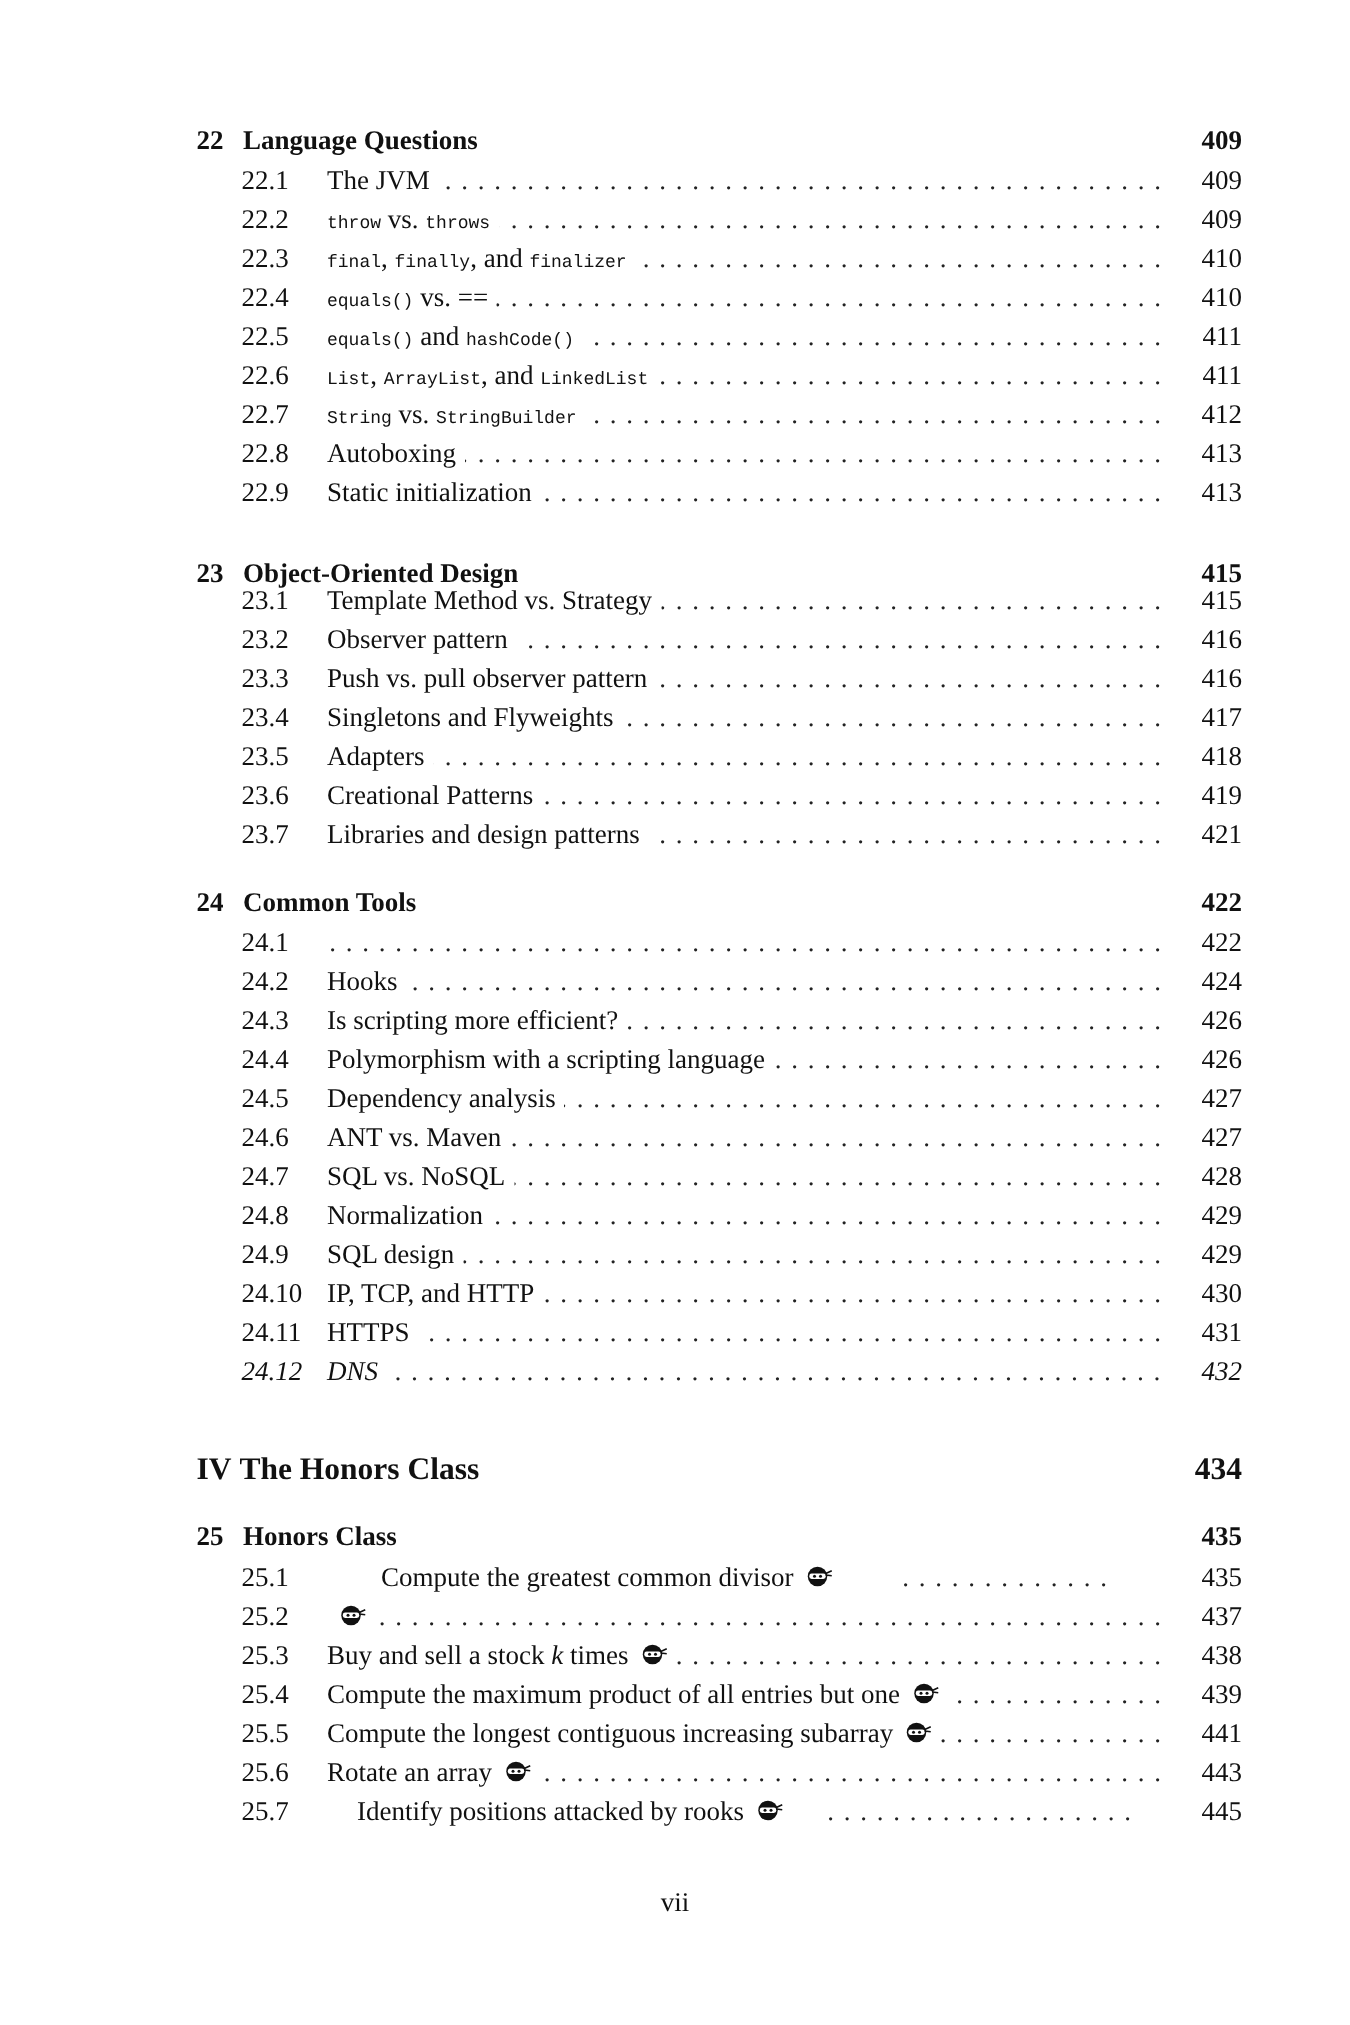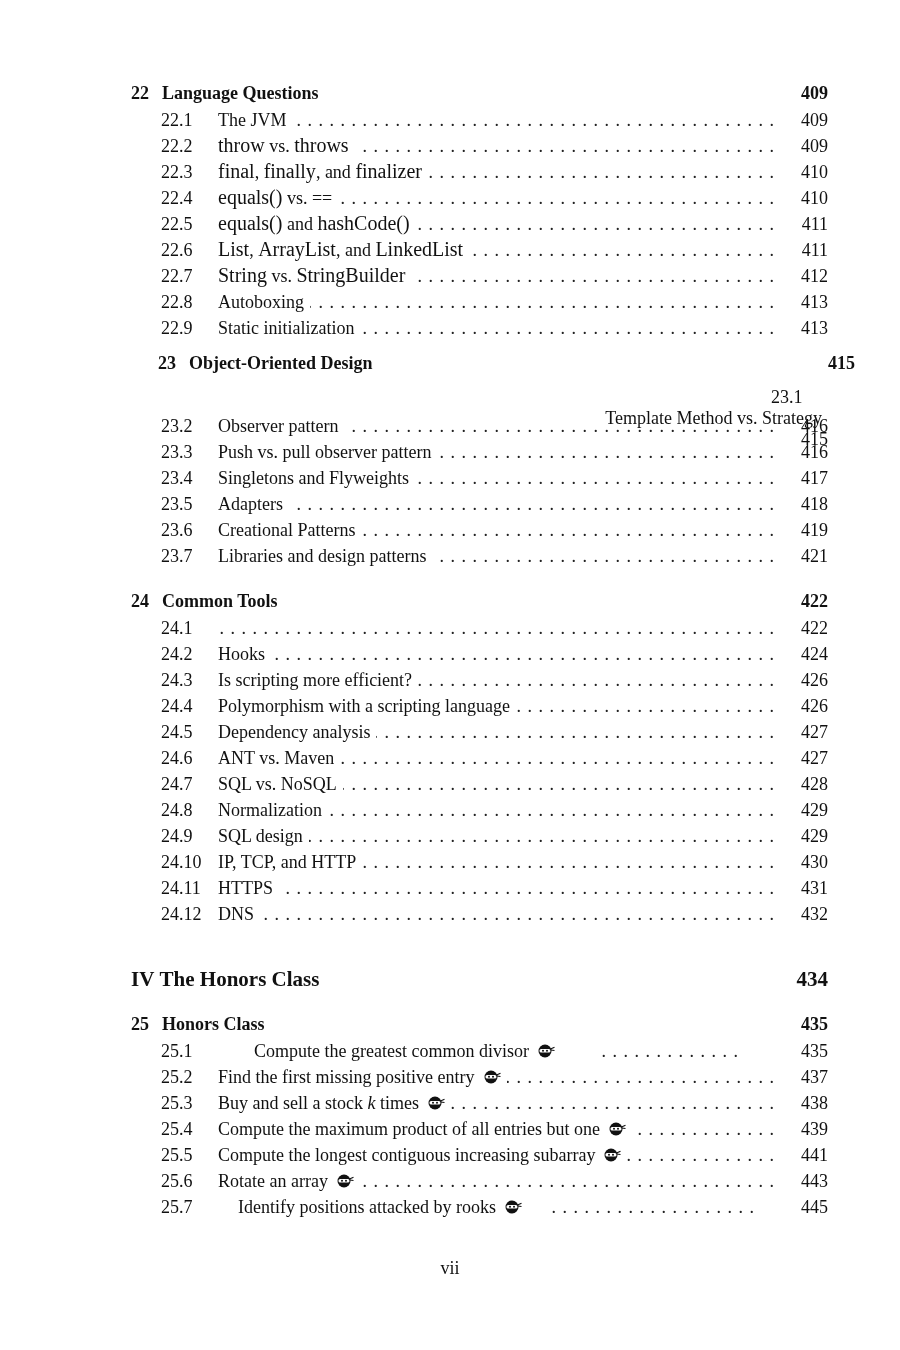--- a/index.html
+++ b/index.html
@@ -11,21 +11,21 @@
   .chap .pg { text-align:right; }
   .part { position:absolute; left:131px; width:697px; height:28px; font-weight:bold; font-size:21px; display:flex; align-items:flex-end; }
   .part .title { flex:1; }
   .sec { position:absolute; left:161px; width:667px; height:24px; font-size:18px; display:flex; align-items:flex-end; white-space:nowrap; }
   .sec .num { width:57px; flex:none; }
   .sec .title { flex:none; padding-right:6px; }
   .sec .leader { flex:1; overflow:hidden; letter-spacing:0; color:#222; text-align:right; padding-right:22px; }
   .sec .leader::before { content:". . . . . . . . . . . . . . . . . . . . . . . . . . . . . . . . . . . . . . . . . . . . . . . . . . . . . . . . . . . . . . . . . . ."; word-spacing:2px; }
   .sec .leader { direction:rtl; }
   .sec .pg { width:32px; text-align:right; flex:none; }
-  .mono { font-family:Liberation Serif, serif; font-size:20px; }
+  .mono { font-family:Liberation Mono, monospace; font-size:12px; }
   .ninja { display:inline-block; width:18px; height:14px; vertical-align:-1px; margin-left:8px; }
   .folio { position:absolute; left:0; width:900px; top:1258px; text-align:center; font-size:18px; }
 </style>
 </head>
 <body>
 
 <div class="page" id="page">
     <div class="chap" style="top: 81px;">
       <span class="num">22</span>
       <span class="title">Language Questions</span>
@@ -78,26 +78,26 @@
       <span class="title"><span>Autoboxing</span></span>
       <span class="leader"></span>
       <span class="pg">413</span>
     </div>
     <div class="sec" style="top: 315px;">
       <span class="num">22.9</span>
       <span class="title"><span>Static initialization</span></span>
       <span class="leader"></span>
       <span class="pg">413</span>
     </div>
-    <div class="chap" style="top: 351px; margin-left: 27px;">
+    <div class="chap" style="top: 370px;">
       <span class="num">23</span>
       <span class="title">Object-Oriented Design</span>
       <span class="pg">415</span>
     </div>
-    <div class="sec" style="top: 387px; flex-direction: column;">
+    <div class="sec" style="top: 387px;">
       <span class="num">23.1</span>
       <span class="title"><span>Template Method vs. Strategy</span></span>
       <span class="leader"></span>
       <span class="pg">415</span>
     </div>
     <div class="sec" style="top: 413px;">
       <span class="num">23.2</span>
       <span class="title"><span>Observer pattern</span></span>
       <span class="leader"></span>
       <span class="pg">416</span>
@@ -195,21 +195,21 @@
       <span class="title"><span>IP, TCP, and HTTP</span></span>
       <span class="leader"></span>
       <span class="pg">430</span>
     </div>
     <div class="sec" style="top: 875px;">
       <span class="num">24.11</span>
       <span class="title"><span>HTTPS</span></span>
       <span class="leader"></span>
       <span class="pg">431</span>
     </div>
-    <div class="sec" style="top: 901px;">
+    <div class="sec" style="top: 901px; font-style: italic;">
       <span class="num">24.12</span>
       <span class="title"><span>DNS</span></span>
       <span class="leader"></span>
       <span class="pg">432</span>
     </div>
     <div class="part" style="top: 964px;">
       <span>IV&nbsp;</span>
       <span class="title">The Honors Class</span>
       <span>434</span>
     </div>
@@ -225,21 +225,21 @@
             <rect x="2.5" y="5" width="11" height="3.6" rx="1.6" fill="#fff"></rect>
             <circle cx="6" cy="6.8" r="1" fill="#111"></circle>
             <circle cx="10" cy="6.8" r="1" fill="#111"></circle>
             <path d="M13.5 5 L17.5 3.2 M13.5 6 L17.5 6.5" stroke="#111" stroke-width="1.1"></path>
           </svg></span></span>
       <span class="leader"></span>
       <span class="pg">435</span>
     </div>
     <div class="sec" style="top: 1064px;">
       <span class="num">25.2</span>
-      <span class="title"><span>Find the first missing positive entry</span><span class="ninja"><svg viewBox="0 0 18 14" width="18" height="14">
+      <span class="title"><span class="ninja"><svg viewBox="0 0 18 14" width="18" height="14">
             <circle cx="8" cy="7" r="6.5" fill="#111"></circle>
             <rect x="2.5" y="5" width="11" height="3.6" rx="1.6" fill="#fff"></rect>
             <circle cx="6" cy="6.8" r="1" fill="#111"></circle>
             <circle cx="10" cy="6.8" r="1" fill="#111"></circle>
             <path d="M13.5 5 L17.5 3.2 M13.5 6 L17.5 6.5" stroke="#111" stroke-width="1.1"></path>
           </svg></span></span>
       <span class="leader"></span>
       <span class="pg">437</span>
     </div>
     <div class="sec" style="top: 1090px;">

